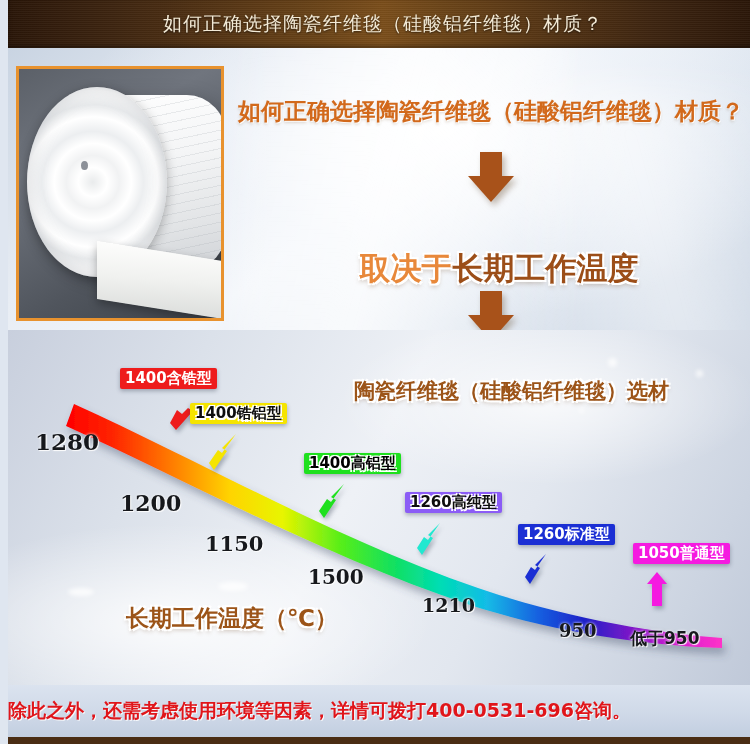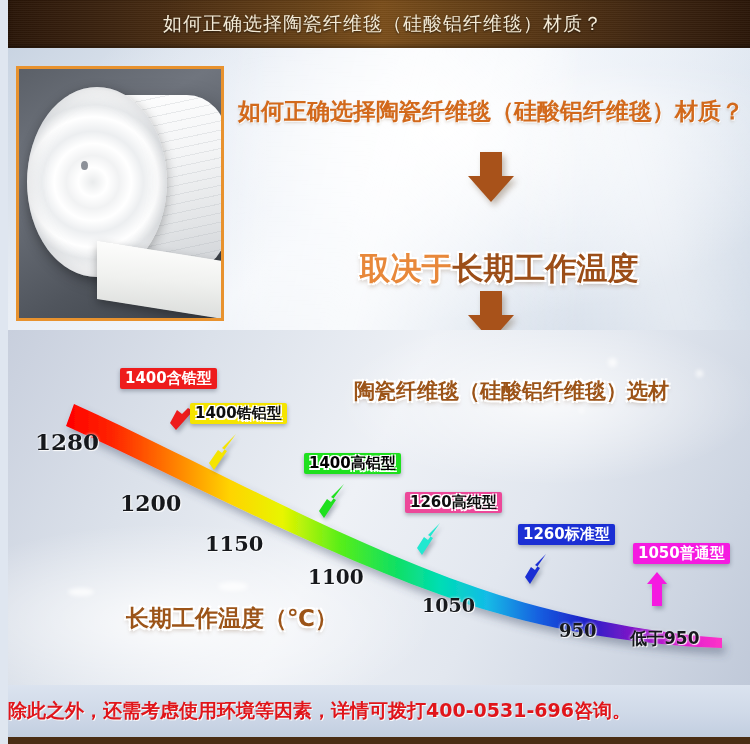--- a/index.html
+++ b/index.html
@@ -257,41 +257,41 @@
              C 322 229, 182 152, 58 96
              Z" fill="url(#rainbow)" filter="url(#bandshadow)"></path>
   </svg>
 
   <div class="chart-title">陶瓷纤维毯（硅酸铝纤维毯）选材</div>
   <div class="axis-caption">长期工作温度（℃）</div>
 
   <div class="tick" style="left:27px;top:428px;font-size:23px;">1280</div>
   <div class="tick" style="left:112px;top:490px;font-size:22px;">1200</div>
   <div class="tick" style="left:197px;top:531px;font-size:21px;">1150</div>
-  <div class="tick" style="left:300px;top:565px;font-size:20px;">1100</div>
-  <div class="tick" style="left:414px;top:594px;font-size:19px;">1050</div>
+  <div class="tick" style="left:300px;top:565px;font-size:20px;">1500</div>
+  <div class="tick" style="left:414px;top:594px;font-size:19px;">1210</div>
   <div class="tick" style="left:551px;top:620px;font-size:18px;">950</div>
   <div class="tick" style="left:622px;top:627px;font-size:17px;font-family:'DejaVu Sans','Liberation Sans',sans-serif;">低于950</div>
 
   <div class="chip" style="left:112px;top:368px;background:#ee1c1c;color:#ffffff;">1400含锆型</div>
   <svg class="uparrow" style="left:160px;top:390px;" width="42" height="48" viewBox="0 0 42 48">
     <path d="M36 2 L20 18 L25 21 L8 40 L2 33 L9 20 L14 24 Z" fill="#ee1c1c"></path>
   </svg>
 
   <div class="chip chip-out" style="left:182px;top:403px;background:#f5e400;color:#0d0d0d;">1400锆铝型</div>
   <svg class="uparrow" style="left:200px;top:432px;" width="34" height="44" viewBox="0 0 34 44">
     <path d="M28 2 L14 16 L19 19 L6 38 L1 31 L10 18 L14 21 Z" fill="#f5e400"></path>
   </svg>
 
   <div class="chip chip-out" style="left:296px;top:453px;background:#1ee01e;color:#000000;">1400高铝型</div>
   <svg class="uparrow" style="left:310px;top:482px;" width="32" height="42" viewBox="0 0 32 42">
     <path d="M26 2 L13 15 L18 18 L6 36 L1 29 L9 17 L13 20 Z" fill="#1ee01e"></path>
   </svg>
 
-  <div class="chip chip-out" style="left:397px;top:492px;background:#ec4899;color:#0d0d0d;">1260高纯型</div>
+  <div class="chip chip-out" style="left:397px;top:492px;background:#8b5cf6;color:#0d0d0d;">1260高纯型</div>
   <svg class="uparrow" style="left:408px;top:521px;" width="30" height="40" viewBox="0 0 30 40">
     <path d="M24 2 L12 14 L17 17 L6 34 L1 27 L8 16 L12 19 Z" fill="#21e8d0"></path>
   </svg>
 
   <div class="chip" style="left:510px;top:524px;background:#1b2fd4;color:#ffffff;">1260标准型</div>
   <svg class="uparrow" style="left:516px;top:552px;" width="28" height="38" viewBox="0 0 28 38">
     <path d="M22 2 L11 13 L16 16 L6 32 L1 25 L7 15 L11 18 Z" fill="#1b2fd4"></path>
   </svg>
 
   <div class="chip" style="left:625px;top:543px;background:#f51ae0;color:#ffffff;">1050普通型</div>

